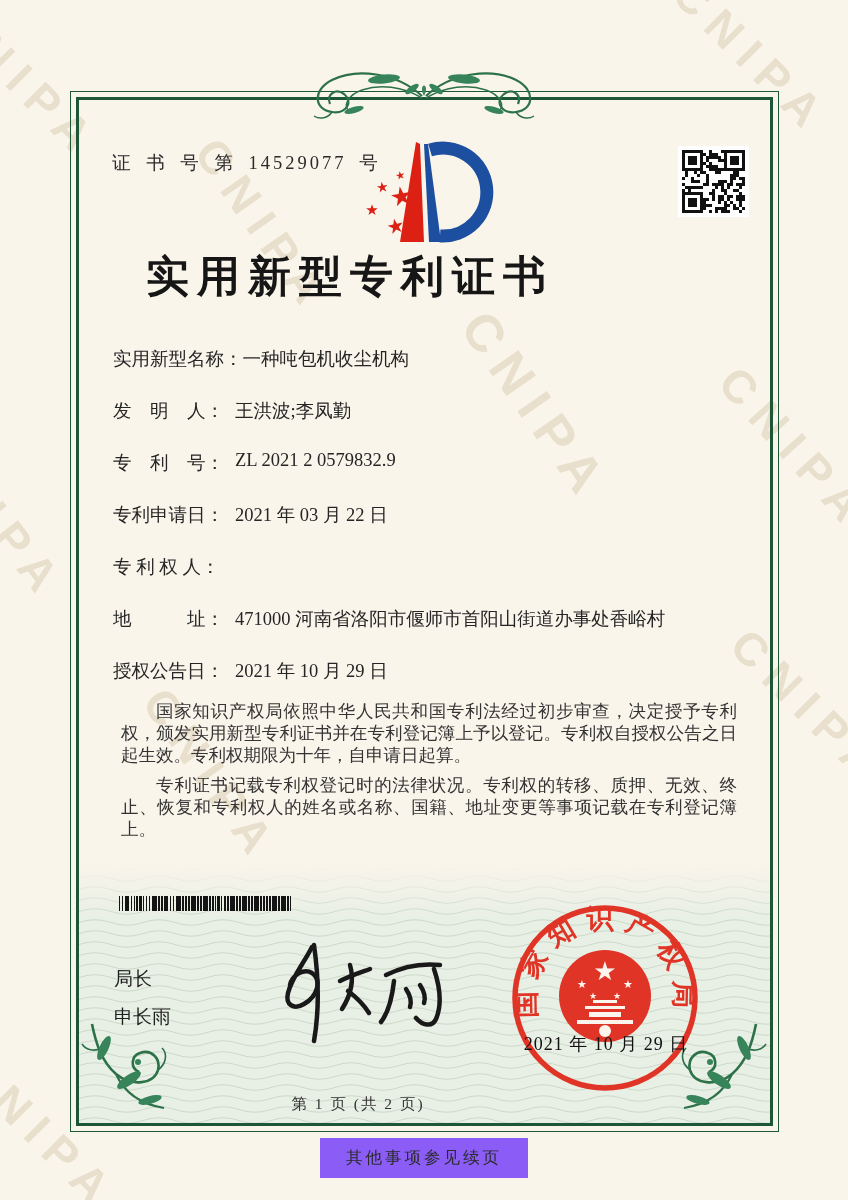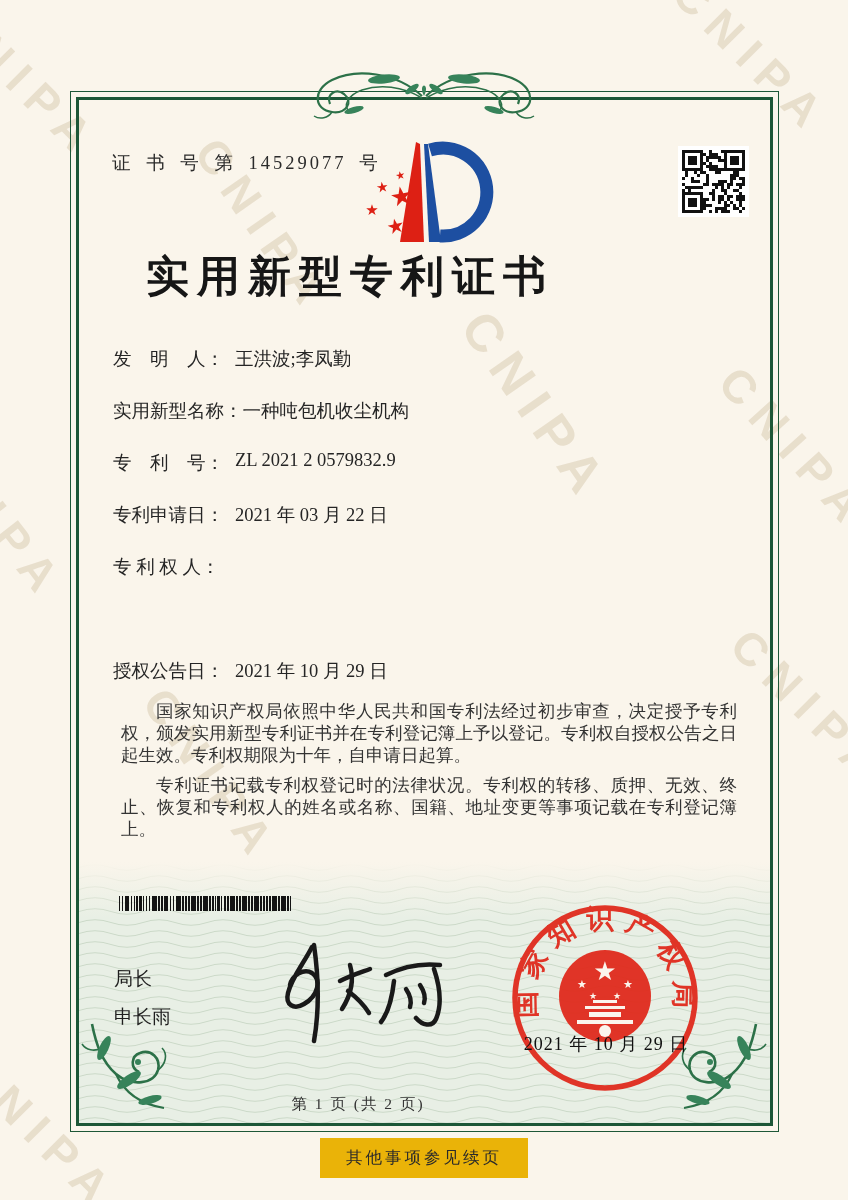--- a/index.html
+++ b/index.html
@@ -55,21 +55,21 @@
       repeating-linear-gradient(90deg,transparent 0 17px,#141414 17px 18px,transparent 18px 23px);}
   .commissioner-label{position:absolute;left:114px;top:966px;z-index:5;font-size:19px;color:#1e1e1e;}
   .commissioner-name{position:absolute;left:114px;top:1004px;z-index:5;font-size:19px;color:#1e1e1e;}
   .signature{position:absolute;left:200px;top:925px;z-index:6;}
   .seal{position:absolute;left:505px;top:900px;z-index:6;opacity:0.95;}
   .seal-date{position:absolute;left:500px;top:1032px;width:212px;z-index:7;
     text-align:center;font-size:18px;color:#101010;letter-spacing:1px;white-space:nowrap;}
   .page-info{position:absolute;left:70px;top:1094px;width:576px;z-index:5;
     text-align:center;font-size:15.5px;color:#333;letter-spacing:2px;}
   .note-wrap{position:absolute;left:0;top:1138px;width:848px;z-index:5;text-align:center;}
-  .note-box{display:inline-block;background:#eab308;padding:9px 26px;
+  .note-box{display:inline-block;background:#8b5cf6;padding:9px 26px;
     font-size:16.5px;letter-spacing:3px;color:#2a2a2a;}
 </style>
 </head>
 <body>
 
 <div class="page">
 
   <div class="wm" style="left:-30px;top:-10px;transform:rotate(45deg)">CNIPA</div>
   <div class="wm" style="left:700px;top:-34px;transform:rotate(45deg)">CNIPA</div>
   <div class="wm" style="left:228px;top:128px;transform:rotate(55deg)">CNIPA</div>
@@ -307,37 +307,41 @@
       <text x="59" y="67" font-size="26" transform="rotate(-10 59 67)">★</text>
       <text x="28" y="77" font-size="15">★</text>
       <text x="53" y="95" font-size="20" transform="rotate(-12 53 95)">★</text>
     </g>
   </svg>
 
   <div class="title">实用新型专利证书</div>
 
   <div class="fields">
     <div class="field-row">
+      <span class="field-label">实用新型名称：</span>
+      <span class="field-value">一种吨包机收尘机构</span>
+    </div>
+    <div class="field-row">
       <span class="field-label">发　明　人：</span>
       <span class="field-value">王洪波;李凤勤</span>
     </div>
     <div class="field-row">
-      <span class="field-label">实用新型名称：</span>
-      <span class="field-value">一种吨包机收尘机构</span>
-    </div>
-    <div class="field-row">
       <span class="field-label">专　利　号：</span>
       <span class="field-value">ZL 2021 2 0579832.9</span>
     </div>
     <div class="field-row">
       <span class="field-label">专利申请日：</span>
       <span class="field-value">2021 年 03 月 22 日</span>
     </div>
     <div class="field-row">
       <span class="field-label">专 利 权 人：</span>
+    </div>
+    <div class="field-row">
+      <span class="field-label">地　　　址：</span>
+      <span class="field-value">471000 河南省洛阳市偃师市首阳山街道办事处香峪村</span>
     </div>
   </div>
 
   <div class="grant-row">
     <span class="grant-pair1">
       <span class="field-label">授权公告日：</span>
       <span class="field-value">2021 年 10 月 29 日</span>
     </span>
   </div>
 

